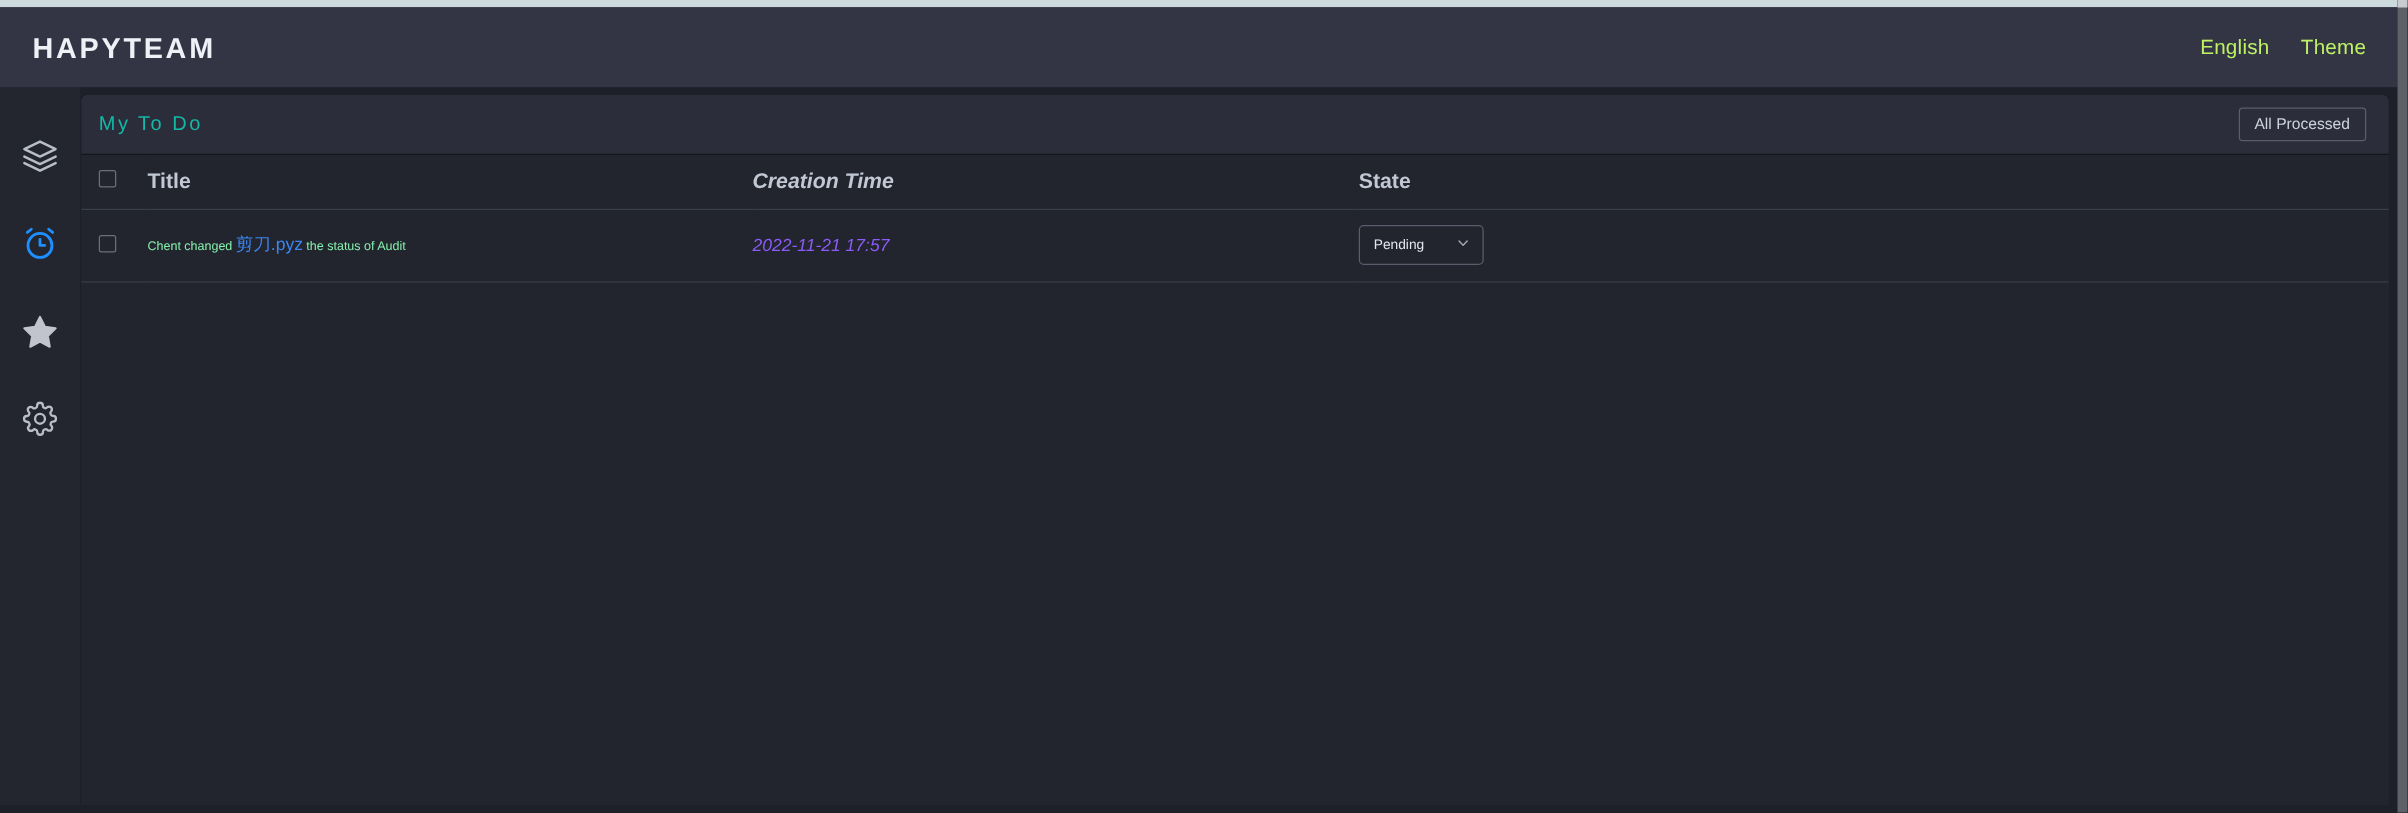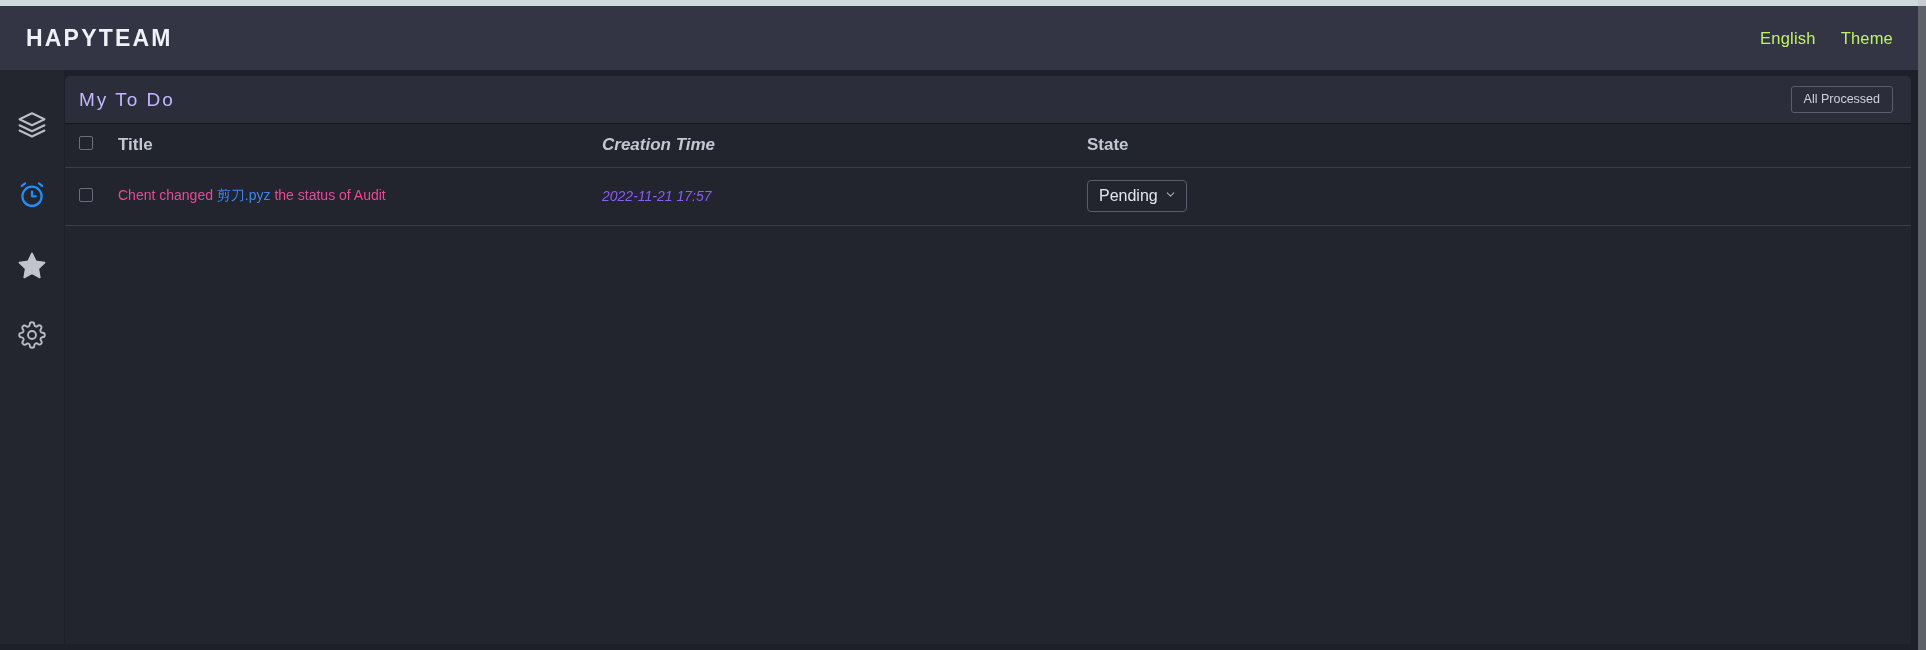--- a/index.html
+++ b/index.html
@@ -102,22 +102,22 @@
   .card-header {
     height: 48px;
     background: #2b2d3a;
     border-bottom: 1px solid #14151c;
     display: flex;
     align-items: center;
     justify-content: space-between;
     padding: 0 18px 0 14px;
   }
   .card-title {
-    color: #c4b5fd;
-    font-size: 19px;
+    color: #14b8a6;
+    font-size: 16px;
     letter-spacing: 2px;
     font-weight: 400;
   }
   .ghost-btn {
     background: transparent;
     border: 1px solid #5a5d6b;
     border-radius: 3px;
     color: #cdd2dc;
     font-size: 12.5px;
     font-family: inherit;
@@ -166,36 +166,36 @@
   .cbox {
     width: 14px;
     height: 14px;
     border: 1px solid #6b6f7d;
     border-radius: 2px;
     background: transparent;
     display: inline-block;
     cursor: pointer;
   }
 
-  .row-title { color: #ec4899; font-size: 14px; }
+  .row-title { color: #86efac; font-size: 10px; }
   .link-file { color: #3b86f0; cursor: pointer; }
   .cell-time { color: #8b5cf6; font-size: 14px; }
 
   .state-select {
     display: inline-flex;
     align-items: center;
     justify-content: space-between;
     width: 100px;
     height: 32px;
     padding: 0 9px 0 11px;
     background: transparent;
     border: 1px solid #5a5d6b;
     border-radius: 4px;
     color: #e3e6ee;
-    font-size: 16px;
+    font-size: 11px;
     font-family: inherit;
     cursor: pointer;
   }
   .chev { opacity: .75; margin-left: 6px; }
 
   
   .vscroll-outer {
     position: absolute;
     top: 0; right: 0;
     width: 8px;

